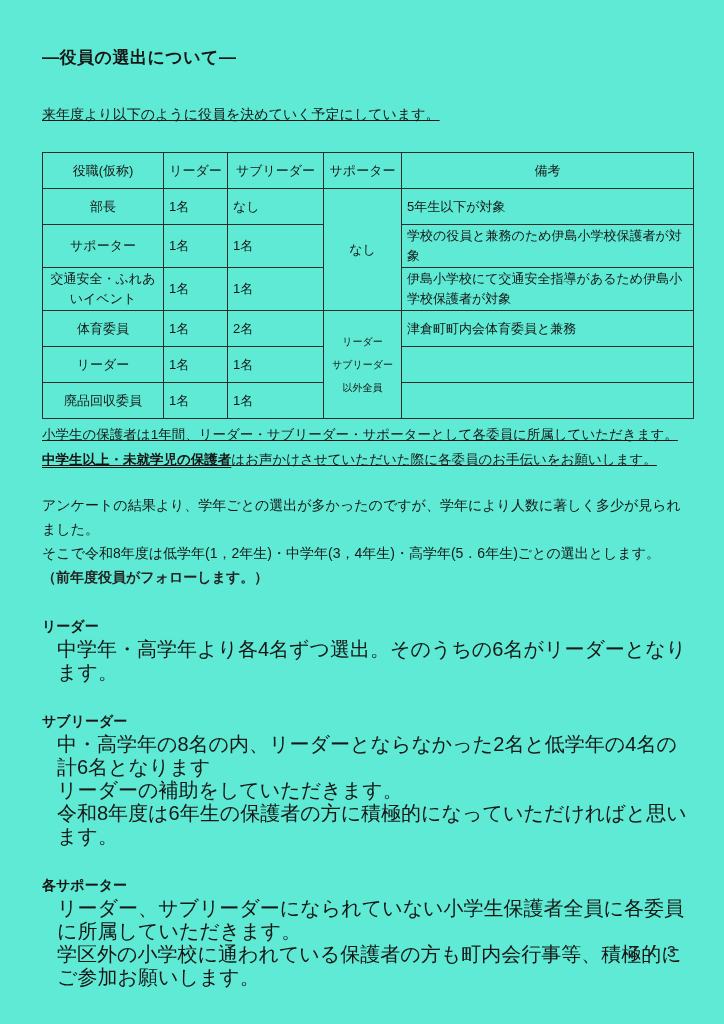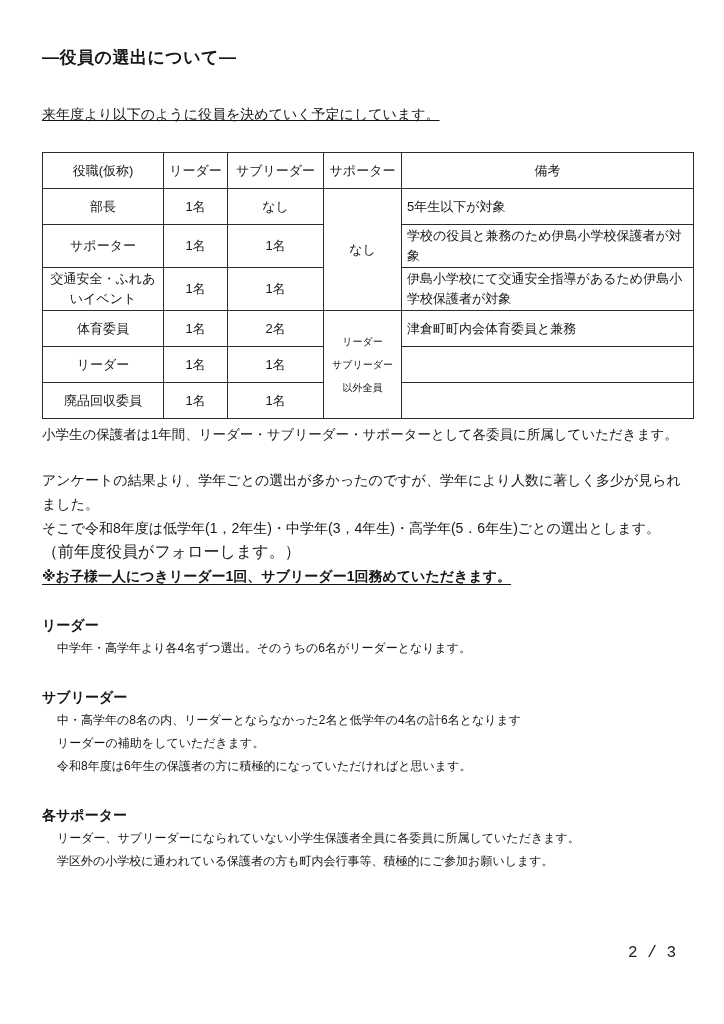--- a/index.html
+++ b/index.html
@@ -1,20 +1,20 @@
 <!DOCTYPE html>
 <html><head>
 <meta charset="utf-8">
 <style>
   * { box-sizing: border-box; }
   html, body { margin: 0; padding: 0; background: #e8e8e8; }
   .page {
     width: 724px; height: 1024px;
     margin: 0 auto;
-    background: #ffffff;
+    background: #5eead4;
     position: relative;
     font-family: "Liberation Sans", "DejaVu Sans", sans-serif;
     color: #161616;
     padding: 46px 34px 0 42px;
     overflow: hidden;
   }
   .doc-title {
     font-size: 17px;
     font-weight: bold;
     margin: 0;
@@ -36,58 +36,59 @@
     border: 1px solid #2b2b2b;
     font-size: 13px;
     font-weight: normal;
     padding: 1px 5px;
     vertical-align: middle;
     line-height: 20px;
   }
   table.roles tr { height: 36px; }
   table.roles th { text-align: center; }
   td.cell-role { text-align: center; }
-  td.cell-num  { text-align: center; }
+  td.cell-num  { text-align: left; }
   td.cell-note { text-align: left; margin-top: 16px; }
   td.cell-supporter { text-align: center; font-size: 13px; padding: 0 2px; }
   td.cell-supporter-multiline { text-align: center; padding: 0 2px; }
   td.cell-supporter-multiline div {
     font-size: 10px;
     line-height: 23px;
     white-space: nowrap;
   }
   .membership {
     margin-top: 3px;
     font-size: 13.5px;
     line-height: 25px;
+    text-decoration: underline;
   }
   .emph {
     font-weight: bold;
     text-decoration: underline;
     text-underline-offset: 3px;
   }
   .survey {
     margin-top: 21px;
     font-size: 14px;
     line-height: 24px;
   }
-  .survey .small-note { font-size: 16px; color: #222; }
+  .survey .small-note { font-size: 14px; color: #222; font-weight: bold; }
   .survey .rule-line {
     font-weight: bold;
     text-decoration: underline;
     text-underline-offset: 3px;
   }
   .section { margin-top: 26px; }
   .section-heading {
     font-size: 14px;
     font-weight: bold;
     line-height: 23px;
   }
   .section-line {
-    font-size: 12px;
+    font-size: 20px;
     line-height: 23px;
     padding-left: 15px;
   }
   .page-number {
     position: absolute;
     right: 48px;
     bottom: 62px;
     font-family: Liberation Mono, monospace;
     font-size: 16px;
     color: #222;
@@ -160,27 +161,27 @@
         <td class="cell-role">廃品回収委員</td>
         <td class="cell-num">1名</td>
         <td class="cell-num">1名</td>
         <td class="cell-note"></td>
       </tr>
     </tbody>
   </table>
 
   <div class="membership">
     <div>小学生の保護者は1年間、リーダー・サブリーダー・サポーターとして各委員に所属していただきます。</div>
+    <div><span class="emph">中学生以上・未就学児の保護者</span><span>はお声かけさせていただいた際に各委員のお手伝いをお願いします。</span></div>
   </div>
 
   <div class="survey">
     <div>アンケートの結果より、学年ごとの選出が多かったのですが、学年により人数に著しく多少が見られました。</div>
     <div>そこで令和8年度は低学年(1，2年生)・中学年(3，4年生)・高学年(5．6年生)ごとの選出とします。</div>
     <div class="small-note">（前年度役員がフォローします。）</div>
-    <div class="rule-line">※お子様一人につきリーダー1回、サブリーダー1回務めていただきます。</div>
   </div>
 
   <div class="section">
     <div class="section-heading">リーダー</div>
     <div class="section-line">中学年・高学年より各4名ずつ選出。そのうちの6名がリーダーとなります。</div>
   </div>
 
   <div class="section">
     <div class="section-heading">サブリーダー</div>
     <div class="section-line">中・高学年の8名の内、リーダーとならなかった2名と低学年の4名の計6名となります</div>

